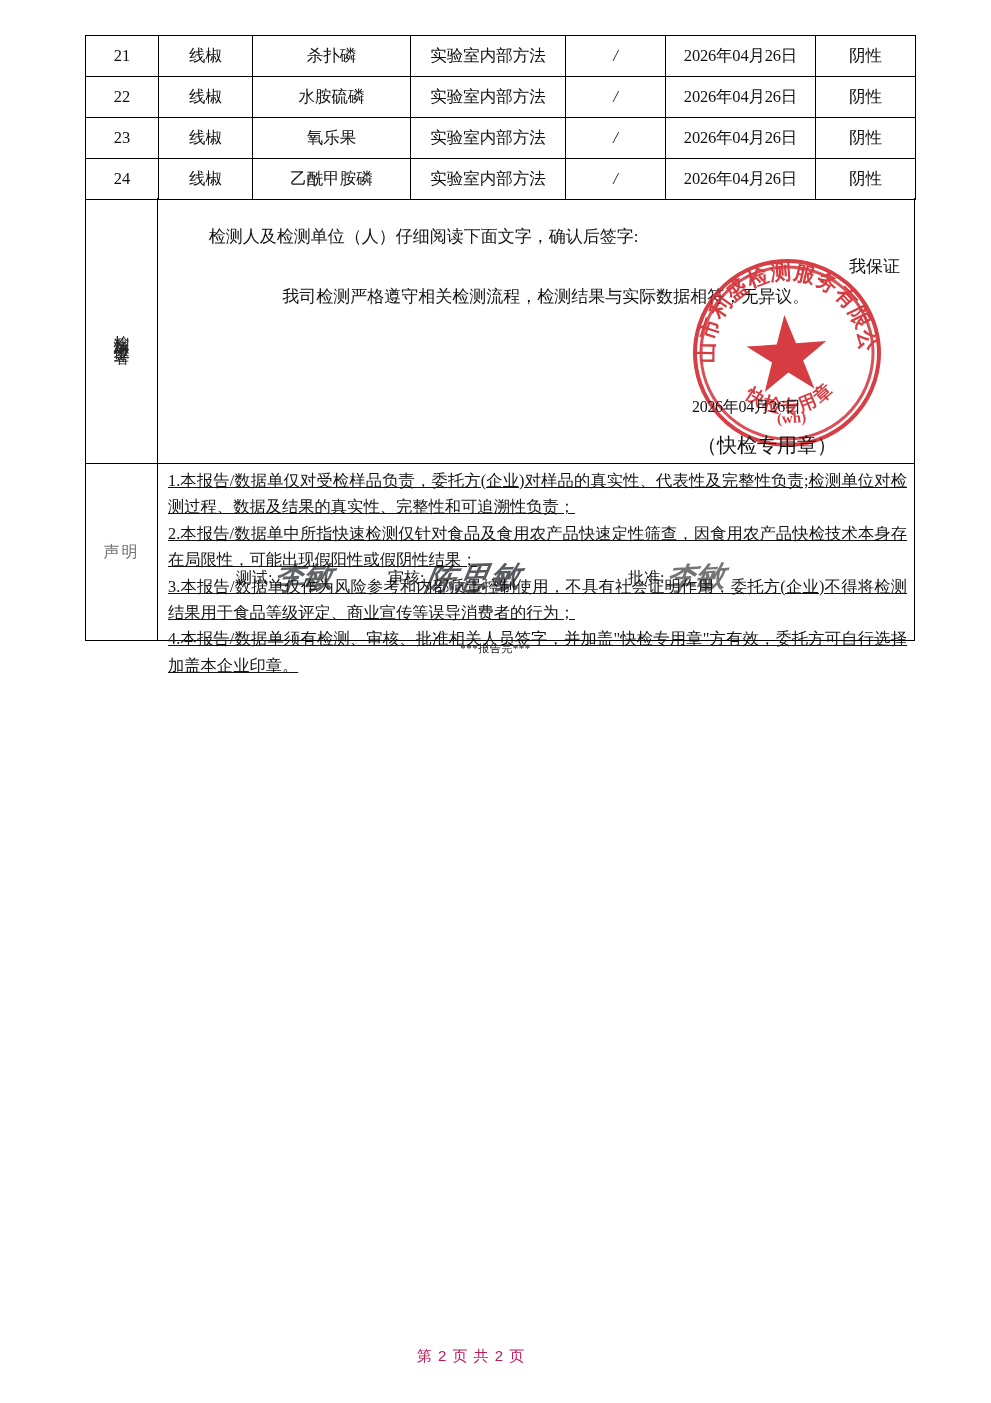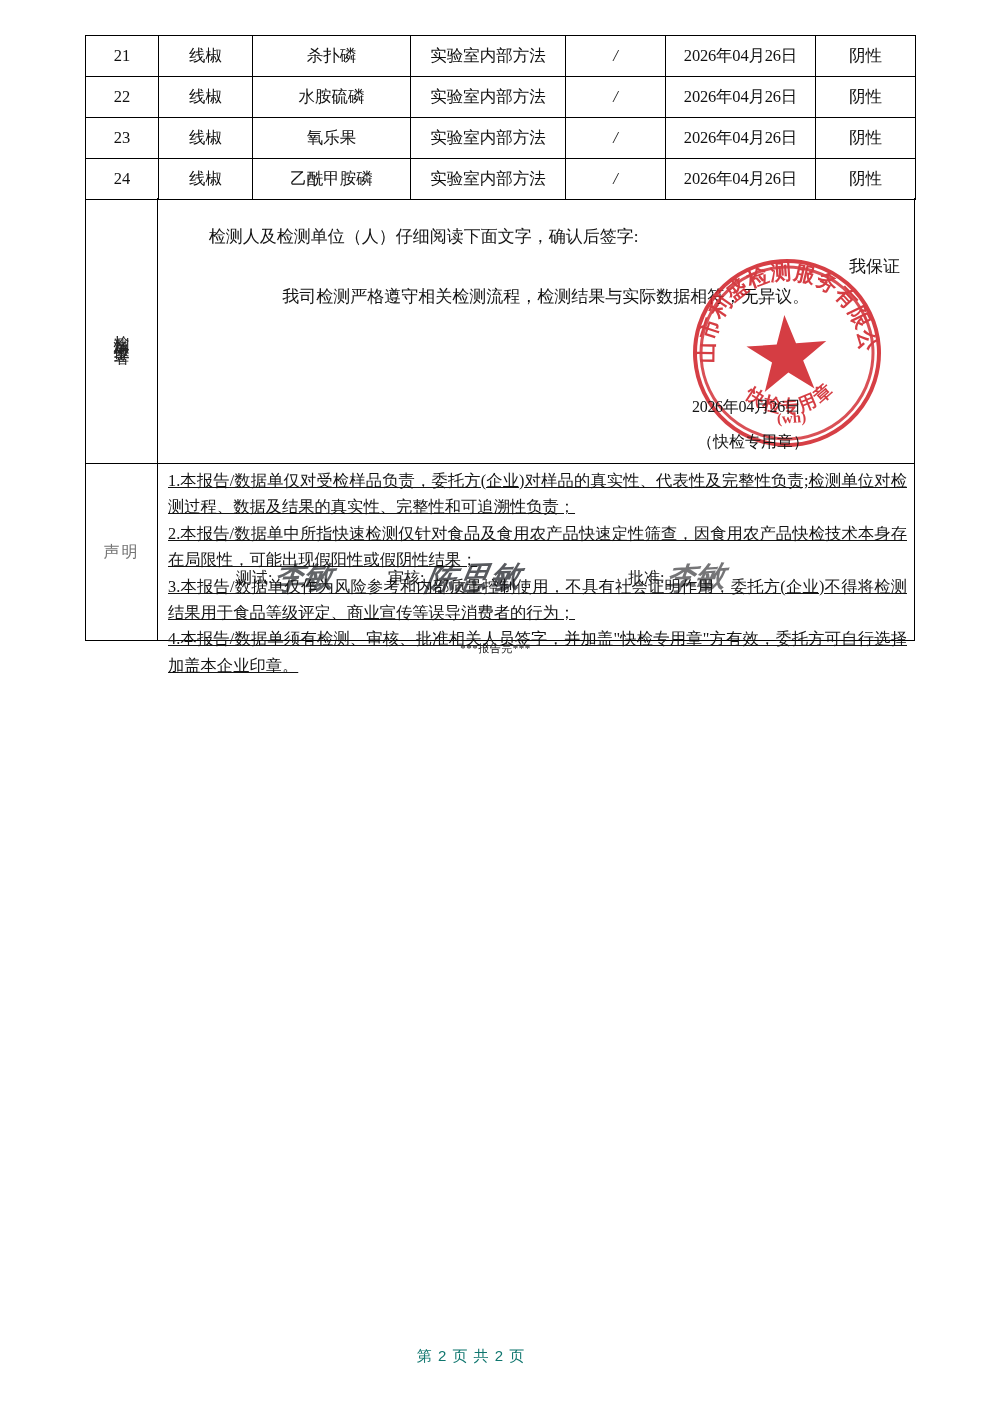--- a/index.html
+++ b/index.html
@@ -134,21 +134,21 @@
     top: 397px;
     font-size: 16px;
     color: #141414;
     white-space: nowrap;
     letter-spacing: -0.3px;
   }
   .seal-caption {
     position: absolute;
     left: 697px;
     top: 432px;
-    font-size: 16px;
+    font-size: 20px;
     color: #141414;
     white-space: nowrap;
   }
 
   
   .seal {
     position: absolute;
     left: 693px;
     top: 259px;
     width: 188px;
@@ -217,21 +217,21 @@
     color: #141414;
     letter-spacing: 0.5px;
   }
   .page-footer {
     position: absolute;
     left: 0;
     top: 1347px;
     width: 942px;
     text-align: center;
     font-size: 15px;
-    color: #0f766e;
+    color: #be185d;
     font-family: "Liberation Sans", sans-serif;
     letter-spacing: 1px;
   }
 </style>
 </head>
 <body>
 
 <div class="page">
 
   <table class="report-table">

